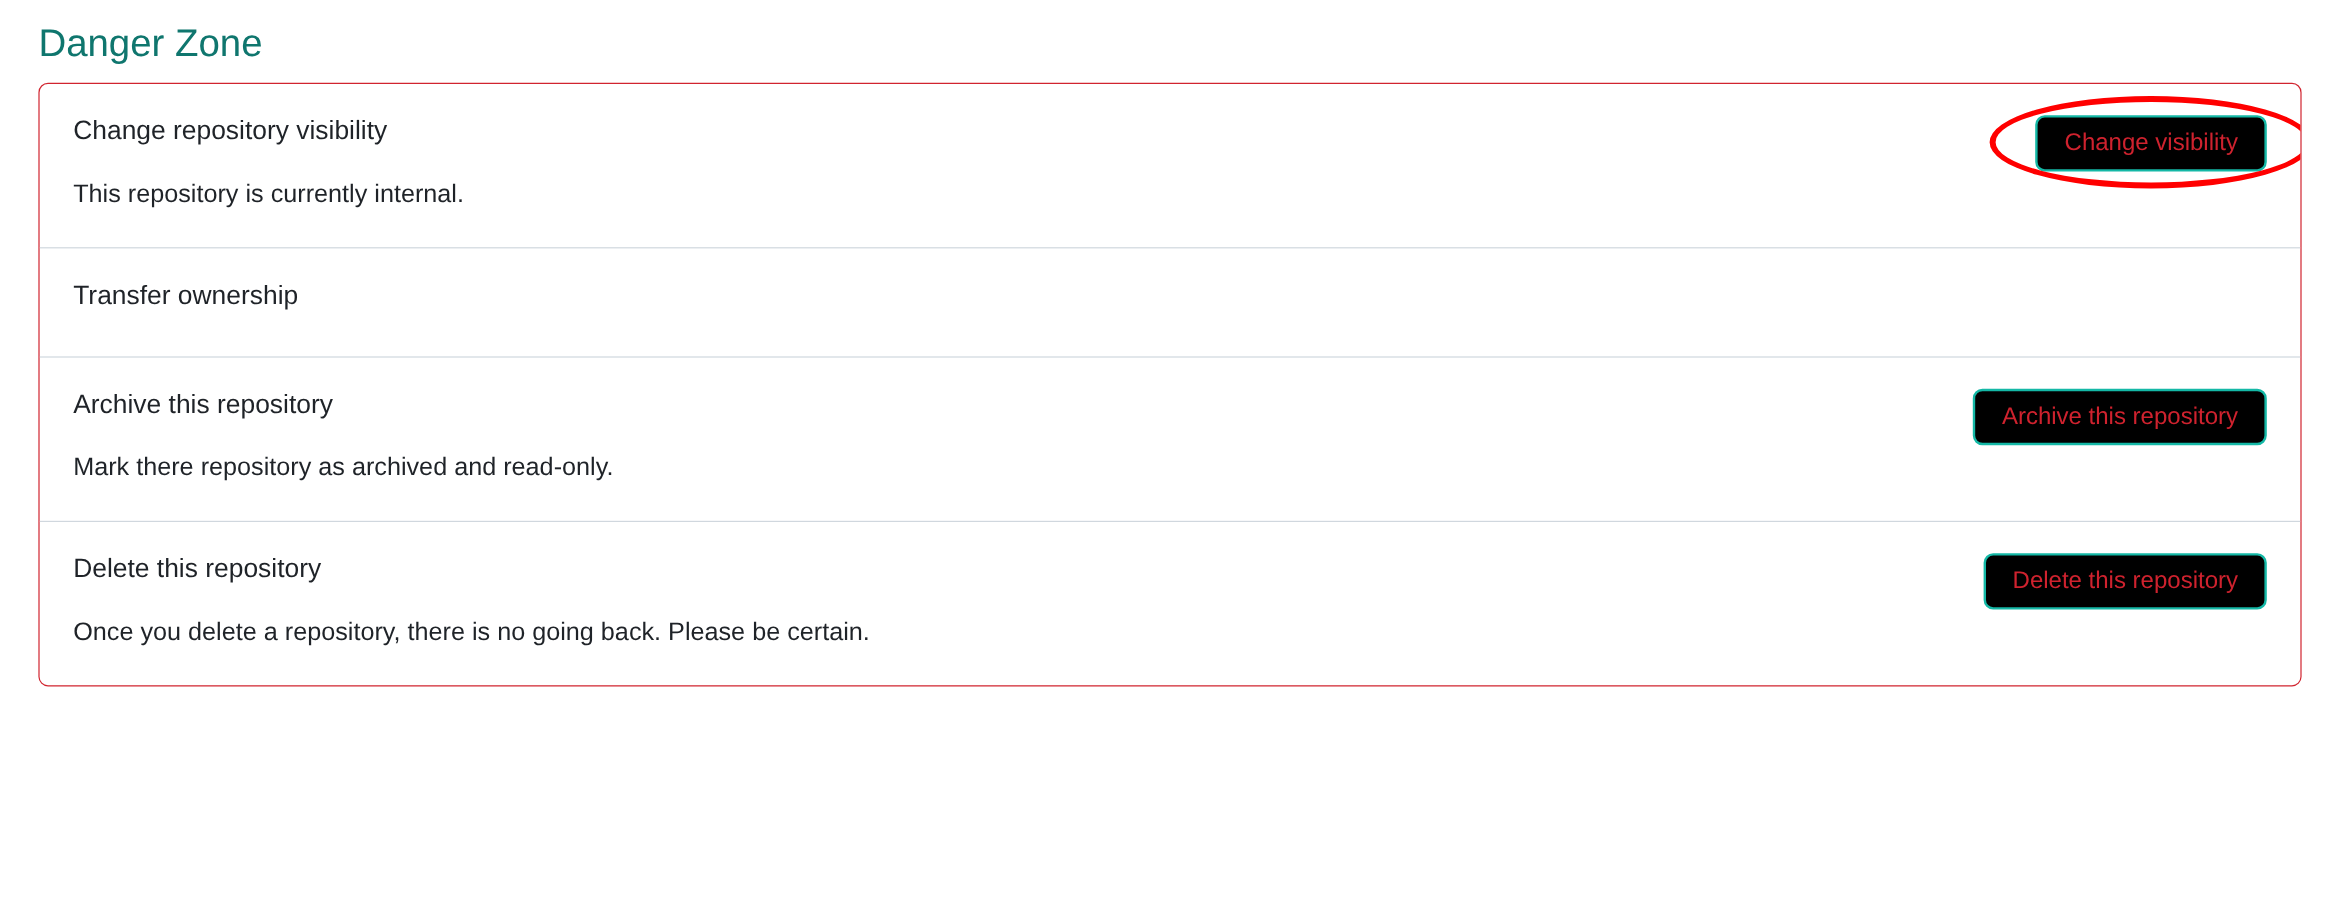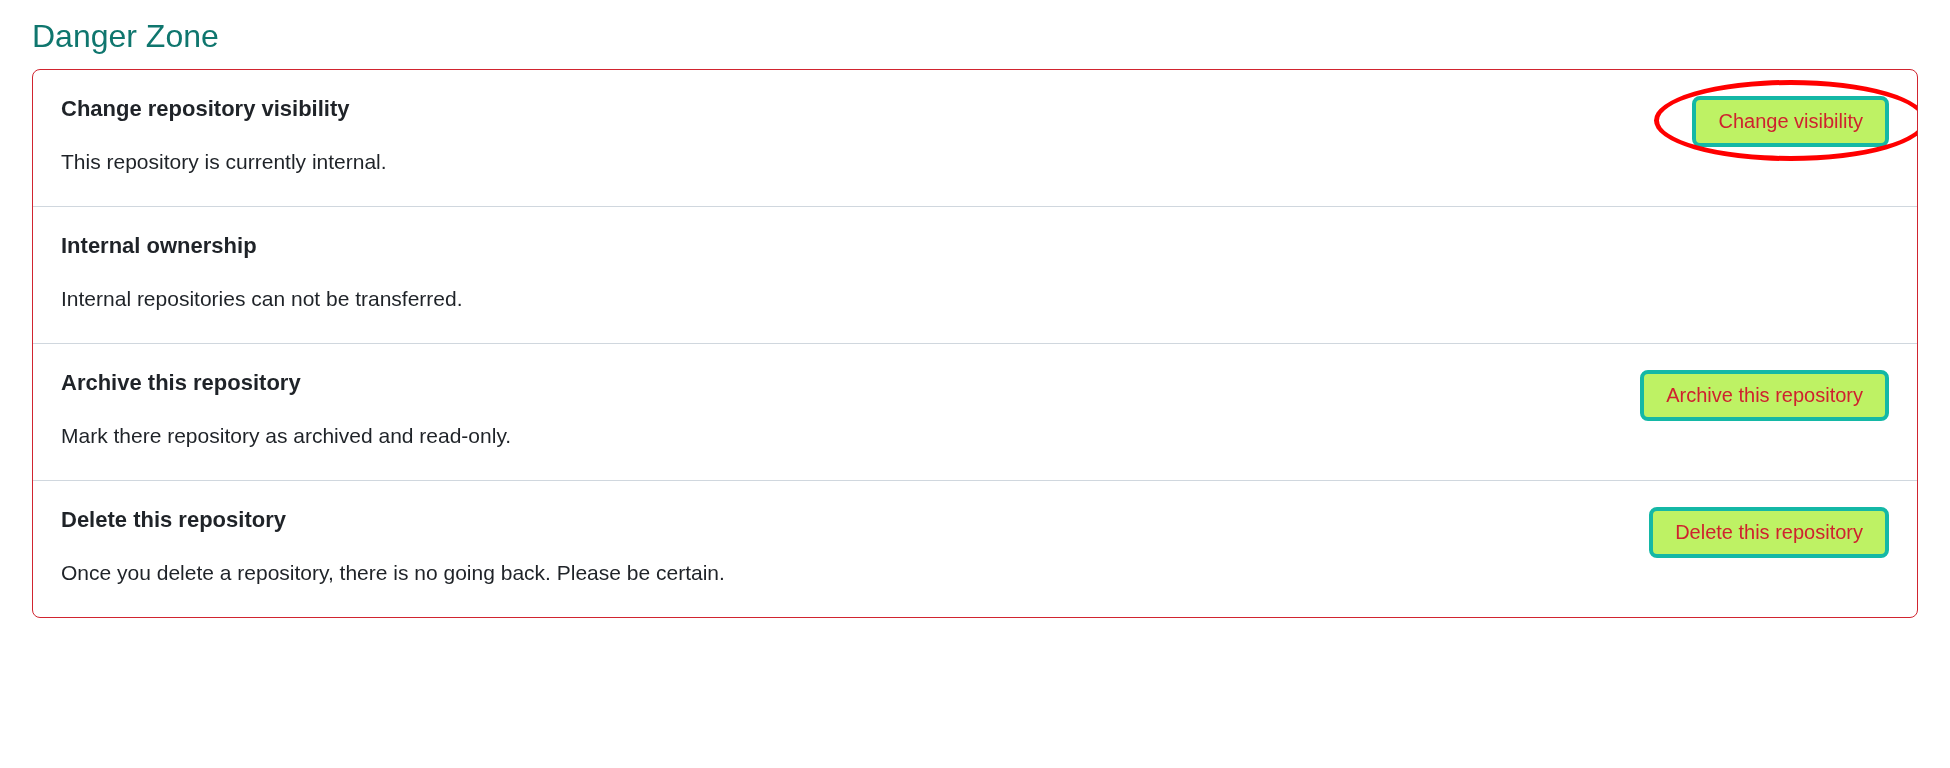--- a/index.html
+++ b/index.html
@@ -32,40 +32,40 @@
     border-bottom: 1px solid #d0d7de;
   }
   .danger-row:last-child {
     border-bottom: none;
   }
   .row-text {
     flex: 1;
   }
   .row-title {
     font-size: 22px;
-    font-weight: 700;
+    font-weight: 400;
     color: #1f2328;
     margin-bottom: 6px;
   }
   .row-desc {
     font-size: 21px;
     color: #1f2328;
     font-weight: 400;
     margin-top: 28px;
   }
   .row-action {
     padding-top: 0px;
     position: relative;
   }
   .btn-danger {
     display: inline-block;
     padding: 10px 22px;
-    border: 4px solid #14b8a6;
+    border: 2px solid #14b8a6;
     border-radius: 8px;
-    background: #bef264;
+    background: #000000;
     color: #cf222e;
     font-size: 20px;
     font-weight: 500;
     cursor: pointer;
     font-family: inherit;
   }
   .highlight-ellipse {
     position: absolute;
     border: 5px solid #ff0000;
     border-radius: 50%;
@@ -89,22 +89,21 @@
       <div class="row-desc">This repository is currently internal.</div>
     </div>
     <div class="row-action">
       <button class="btn-danger">Change visibility</button>
       <div class="highlight-ellipse"></div>
     </div>
   </div>
 
   <div class="danger-row">
     <div class="row-text">
-      <div class="row-title">Internal ownership</div>
-      <div class="row-desc">Internal repositories can not be transferred.</div>
+      <div class="row-title">Transfer ownership</div>
     </div>
   </div>
 
   <div class="danger-row">
     <div class="row-text">
       <div class="row-title">Archive this repository</div>
       <div class="row-desc">Mark there repository as archived and read-only.</div>
     </div>
     <div class="row-action">
       <button class="btn-danger">Archive this repository</button>

